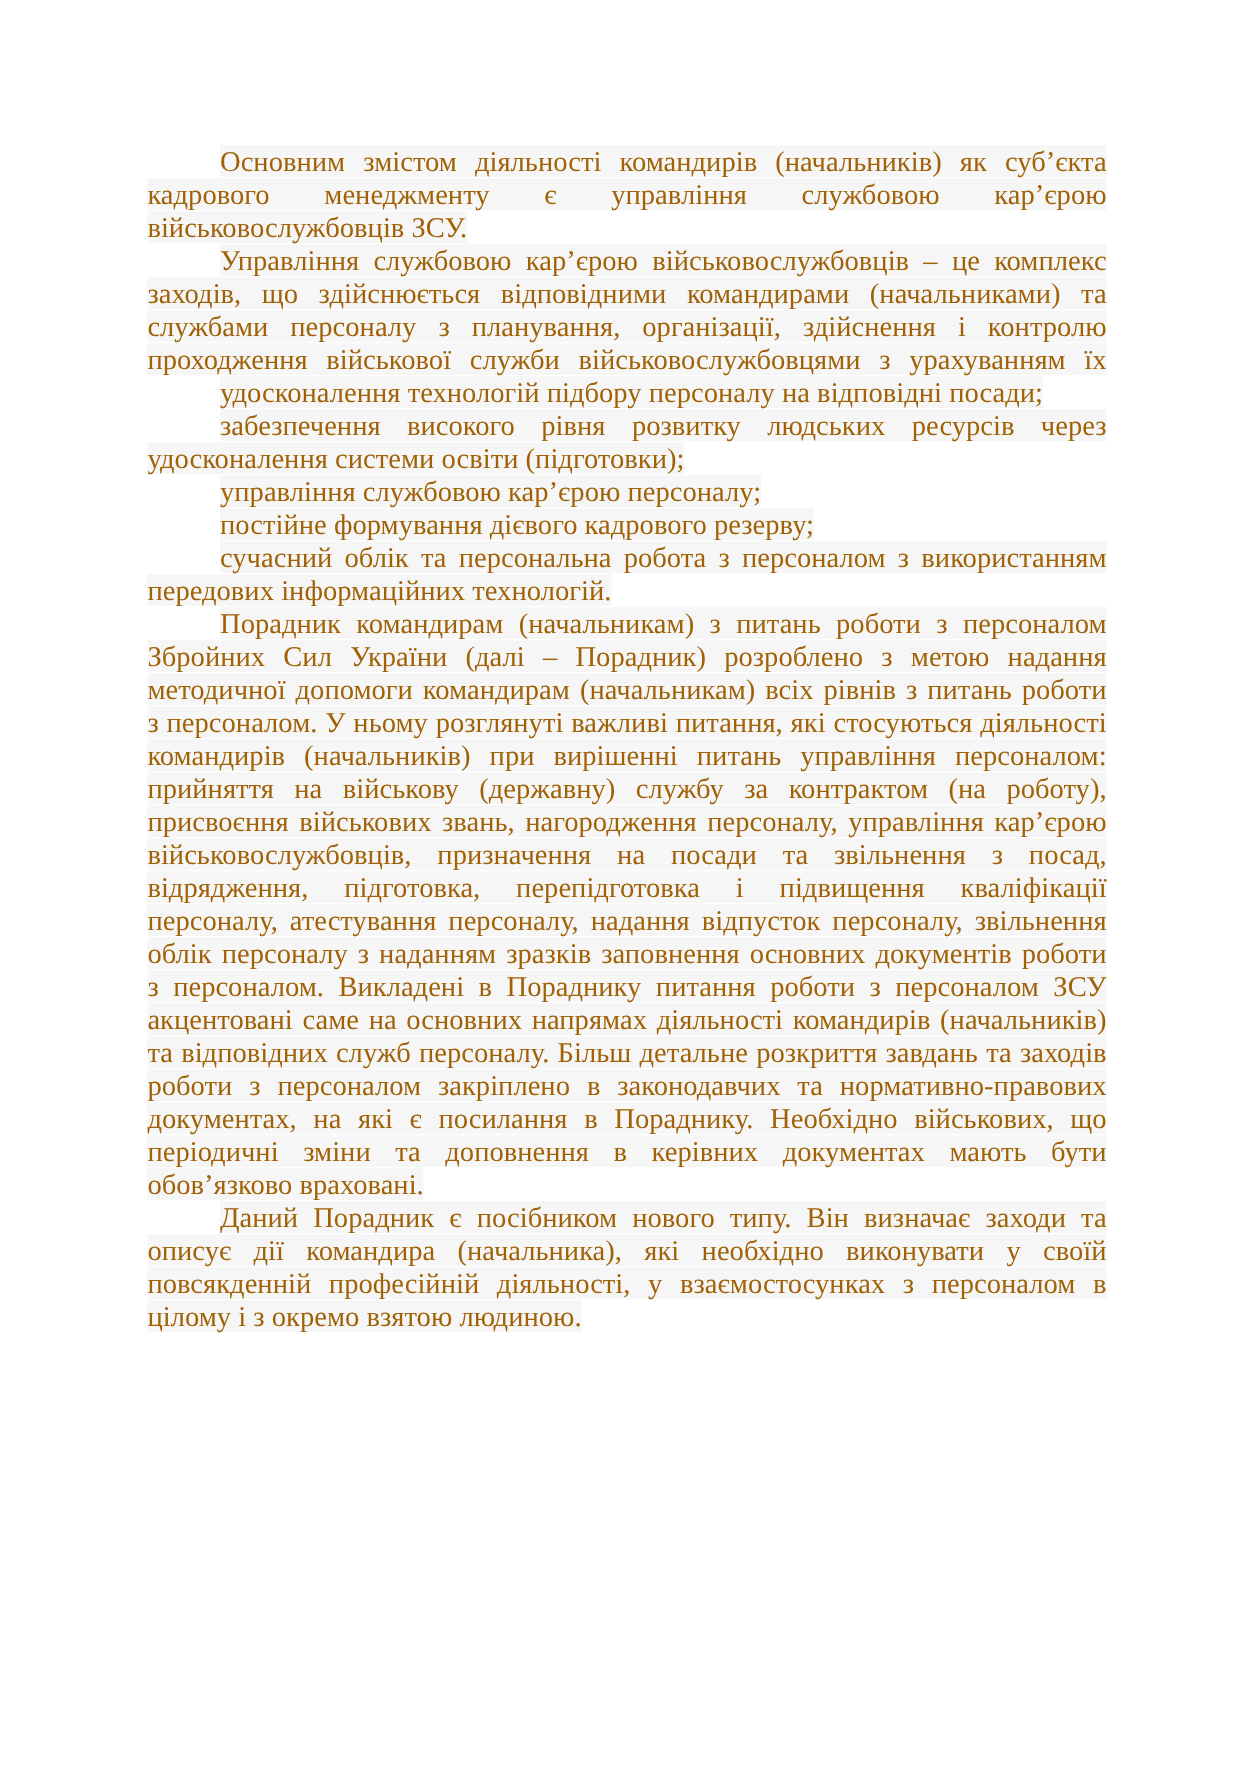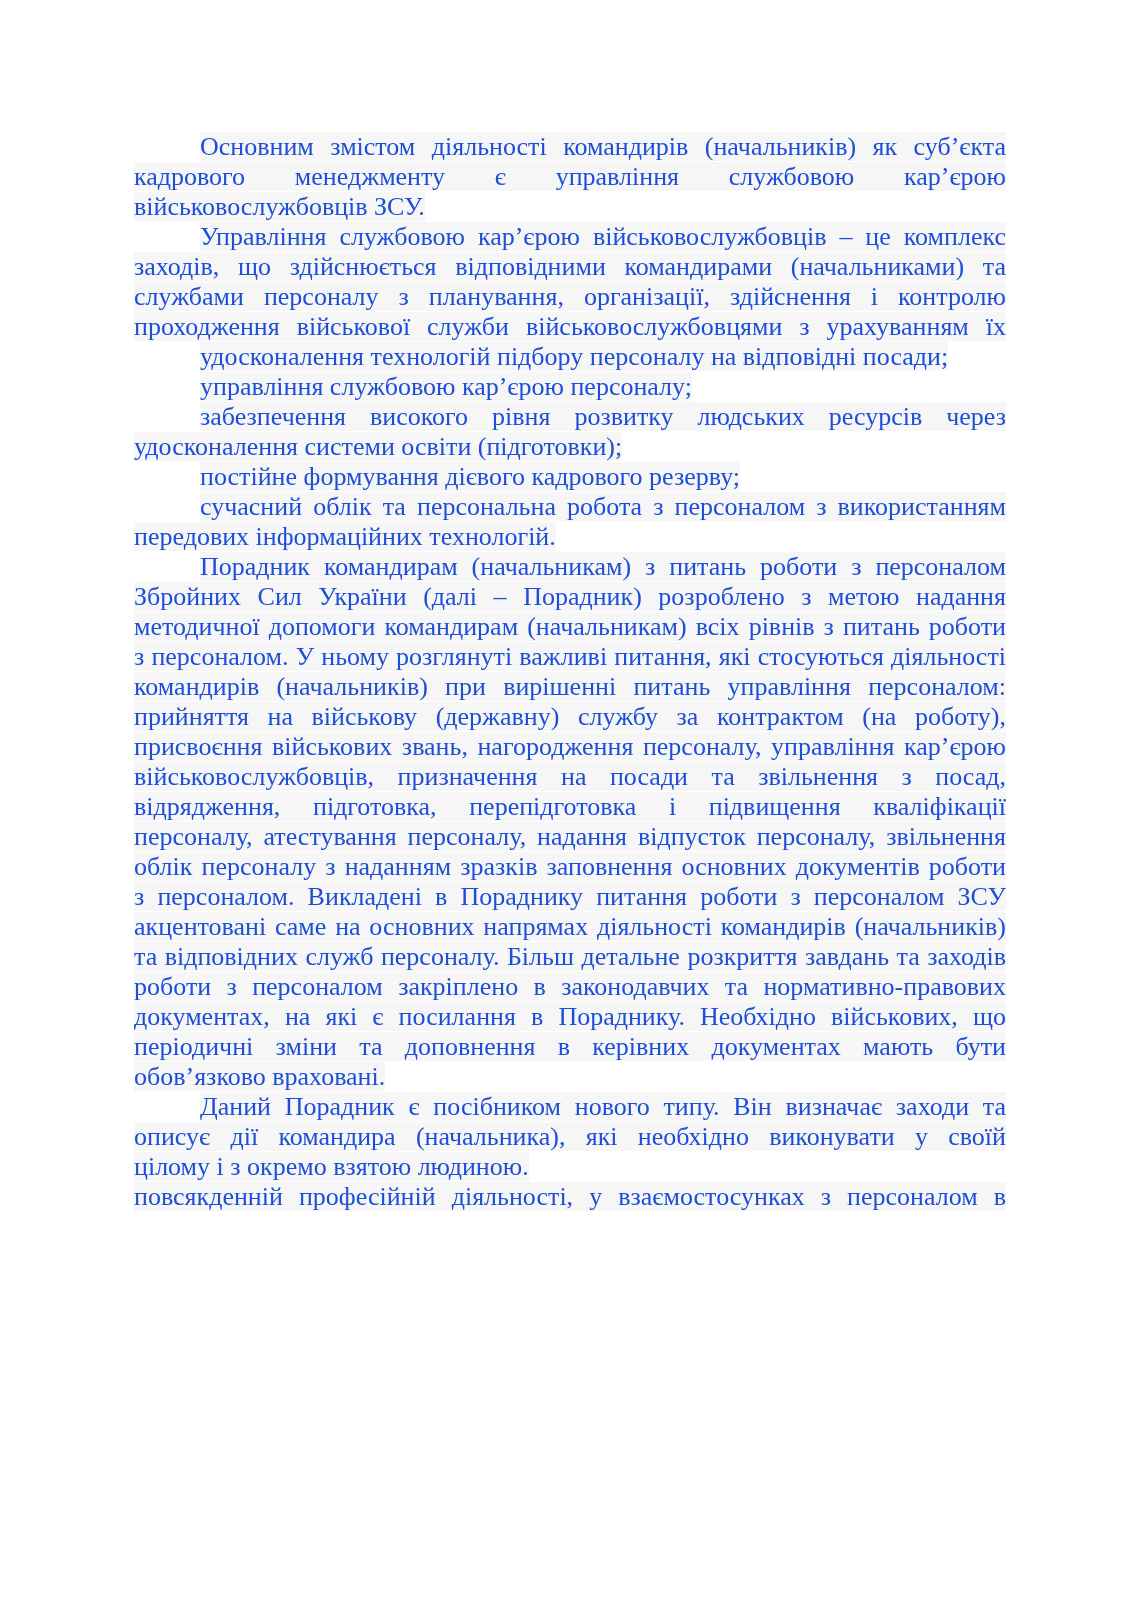--- a/index.html
+++ b/index.html
@@ -1,21 +1,21 @@
 <!DOCTYPE html>
 <html lang="uk"><head>
 <meta charset="utf-8">
 <style>
   html, body { margin: 0; padding: 0; }
   .page {
     position: relative;
     width: 1142px;
     height: 1287px;
     background: #ffffff;
-    color: #1d4ed8;
+    color: #a16207;
     font-family: "Liberation Serif", "DejaVu Serif", serif;
     overflow: hidden;
   }
   .textblock {
     position: absolute;
     left: 134px;
     top: 132px;
     width: 872px;
     font-size: 26px;
     line-height: 30px;
@@ -58,26 +58,26 @@
       <div class="ln j"><span class="band">службами персоналу з планування, організації, здійснення і контролю</span></div>
       <div class="ln j"><span class="band">проходження військової служби військовослужбовцями з урахуванням їх</span></div>
     </div>
 
 
     <div class="para">
       <div class="ln e in"><span class="band">удосконалення технологій підбору персоналу на відповідні посади;</span></div>
     </div>
 
     <div class="para">
-      <div class="ln e in"><span class="band">управління службовою кар’єрою персоналу;</span></div>
+      <div class="ln j in"><span class="band">забезпечення високого рівня розвитку людських ресурсів через</span></div>
+      <div class="ln e"><span class="band">удосконалення системи освіти (підготовки);</span></div>
     </div>
 
     <div class="para">
-      <div class="ln j in"><span class="band">забезпечення високого рівня розвитку людських ресурсів через</span></div>
-      <div class="ln e"><span class="band">удосконалення системи освіти (підготовки);</span></div>
+      <div class="ln e in"><span class="band">управління службовою кар’єрою персоналу;</span></div>
     </div>
 
     <div class="para">
       <div class="ln e in"><span class="band">постійне формування дієвого кадрового резерву;</span></div>
     </div>
 
     <div class="para">
       <div class="ln j in"><span class="band">сучасний облік та персональна робота з персоналом з використанням</span></div>
       <div class="ln e"><span class="band">передових інформаційних технологій.</span></div>
     </div>
@@ -99,22 +99,22 @@
       <div class="ln j"><span class="band">та відповідних служб персоналу. Більш детальне розкриття завдань та заходів</span></div>
       <div class="ln j"><span class="band">роботи з персоналом закріплено в законодавчих та нормативно-правових</span></div>
       <div class="ln j"><span class="band">документах, на які є посилання в Пораднику. Необхідно військових, що</span></div>
       <div class="ln j"><span class="band">періодичні зміни та доповнення в керівних документах мають бути</span></div>
       <div class="ln e"><span class="band">обов’язково враховані.</span></div>
     </div>
 
     <div class="para">
       <div class="ln j in"><span class="band">Даний Порадник є посібником нового типу. Він визначає заходи та</span></div>
       <div class="ln j"><span class="band">описує дії командира (начальника), які необхідно виконувати у своїй</span></div>
+      <div class="ln j"><span class="band">повсякденній професійній діяльності, у взаємостосунках з персоналом в</span></div>
       <div class="ln e"><span class="band">цілому і з окремо взятою людиною.</span></div>
-      <div class="ln j"><span class="band">повсякденній професійній діяльності, у взаємостосунках з персоналом в</span></div>
     </div>
 
   </div>
 
   <div class="footer">
     <span>8</span>
   </div>
 </div>
 
 </body></html>

